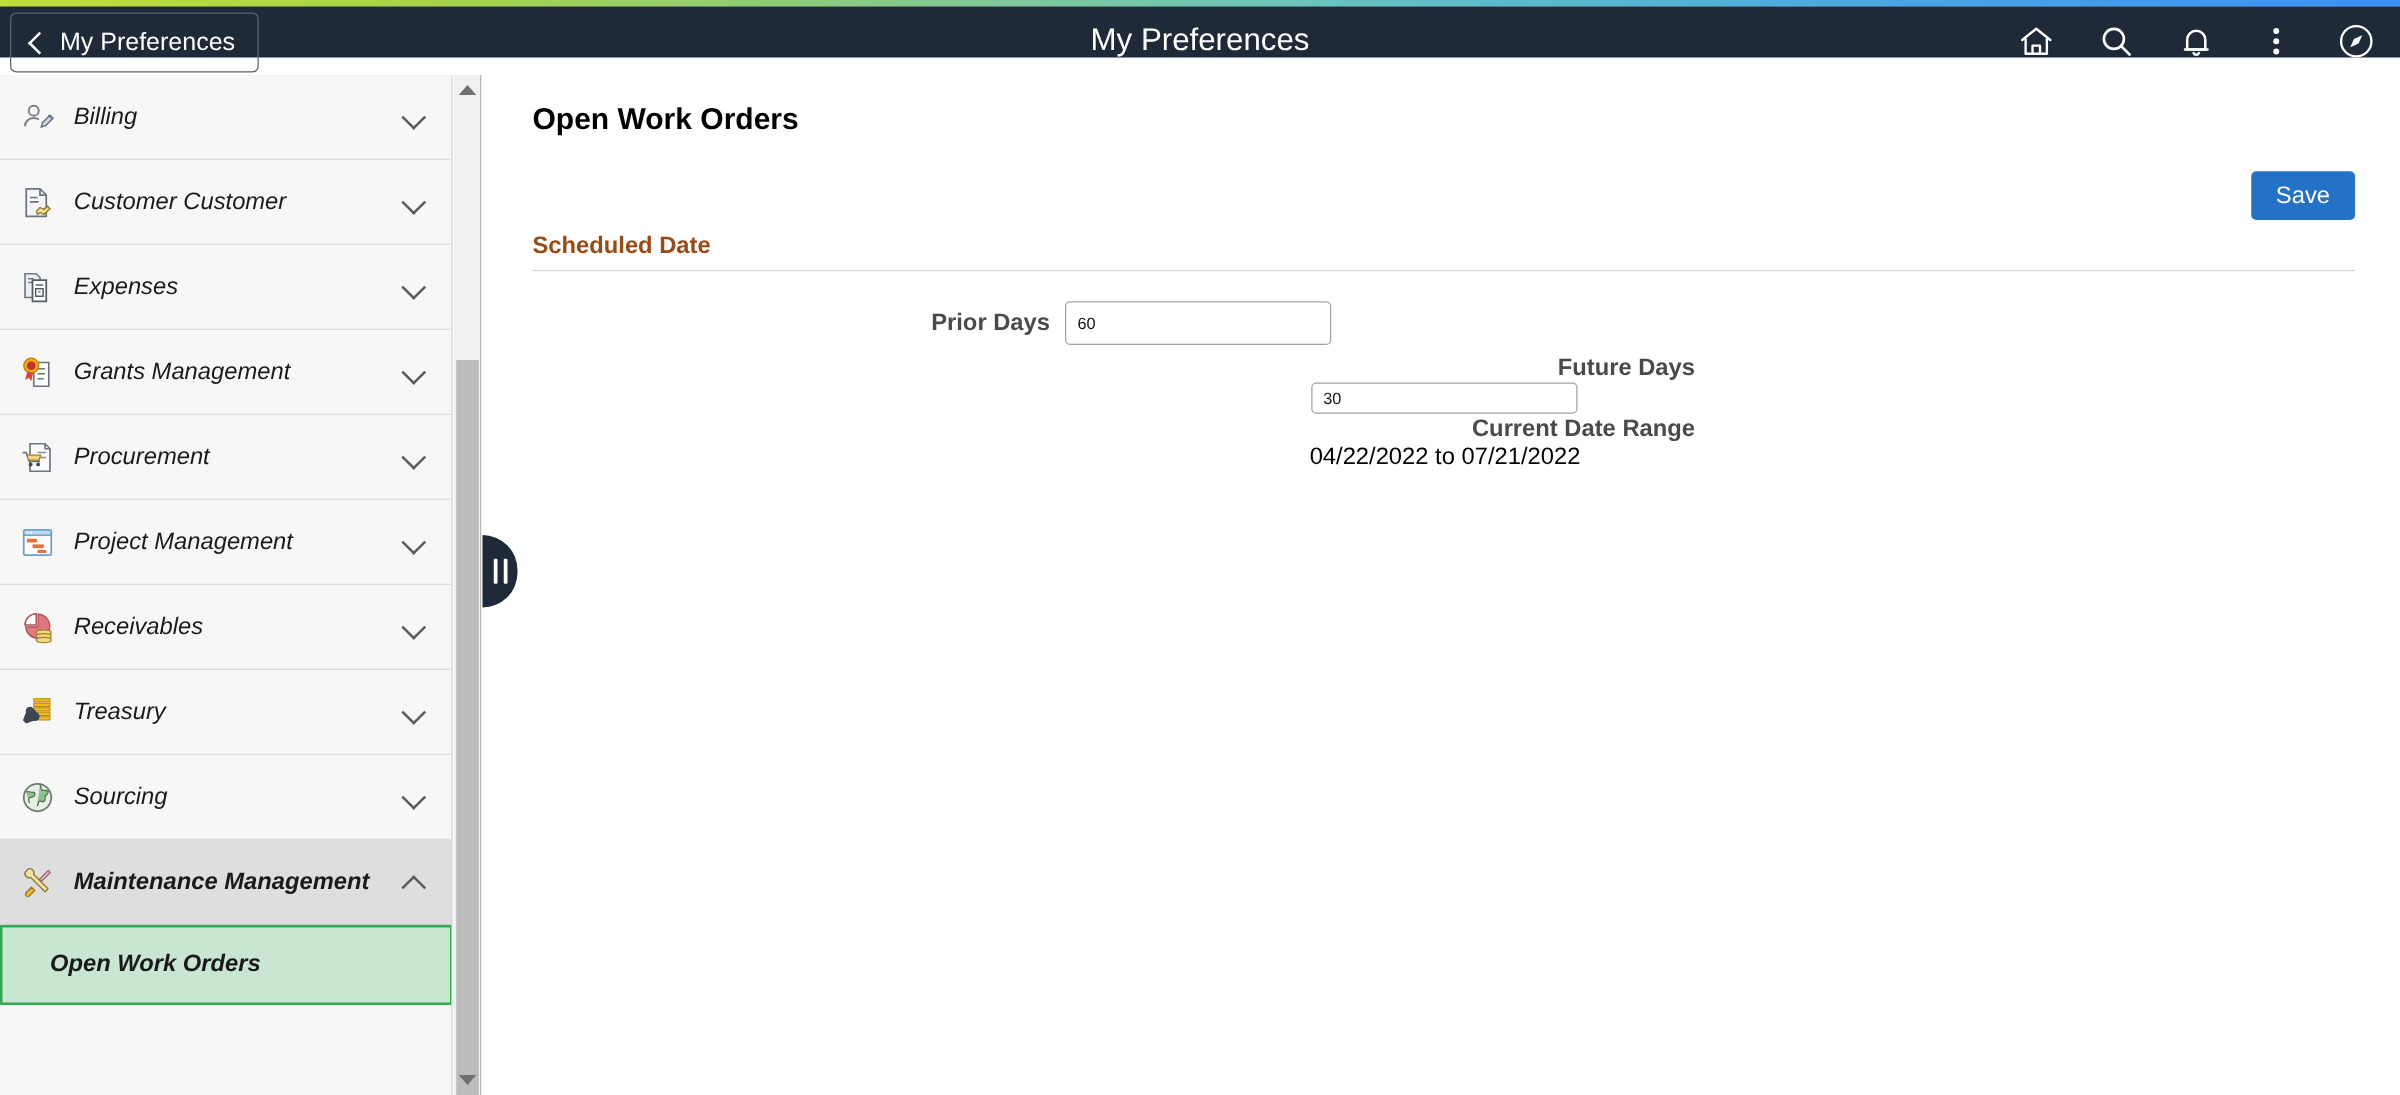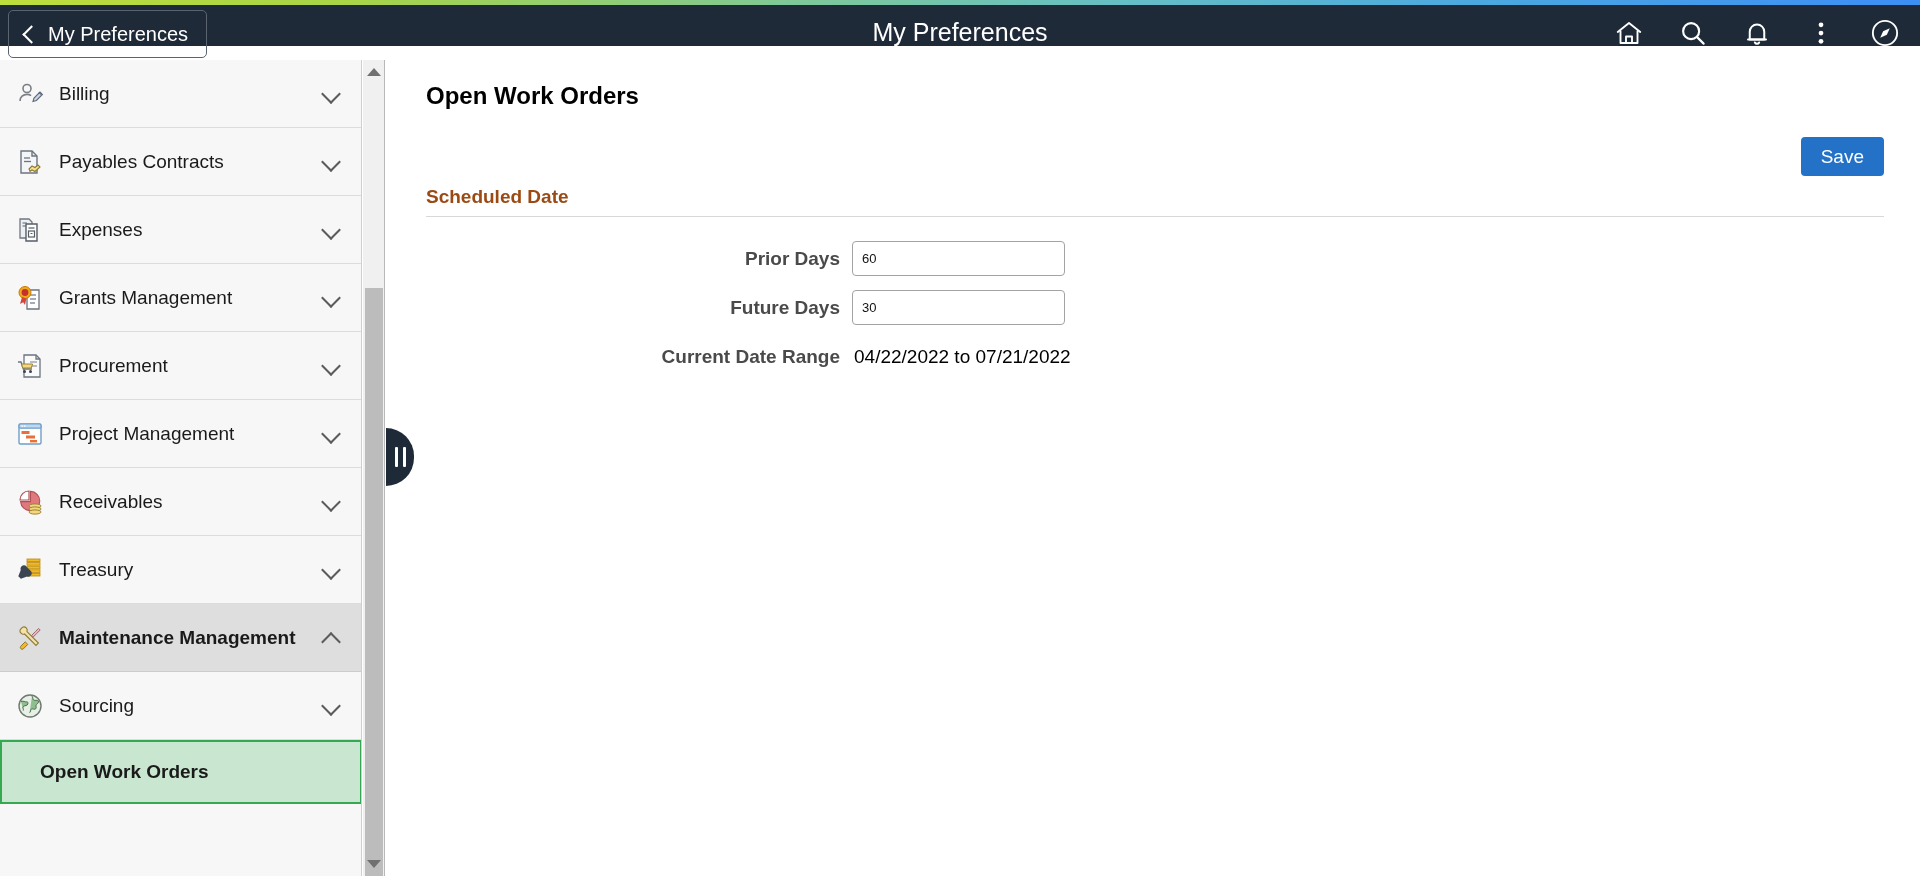--- a/index.html
+++ b/index.html
@@ -94,20 +94,21 @@
   
   .sidebar {
     position: absolute;
     top: 60px; left: 0;
     width: 362px;
     height: 816px;
     background: #f7f7f7;
     border-right: 1px solid #cfcfcf;
     overflow: hidden;
     z-index: 10;
+    font-style: italic;
   }
 
   .nav-list { width: 362px; }
 
   .nav-item {
     position: relative;
     height: 68px;
     display: flex;
     align-items: center;
     padding: 0 16px 0 14px;
@@ -284,21 +285,21 @@
   }
 
   .form-rows { margin-top: 18px; }
 
   .form-row {
     display: flex;
     align-items: center;
     height: 47px;
     margin-bottom: 0;
   }
-  .form-row + .form-row { margin-top: 2px; }
+  .form-row + .form-row { margin-top: 2px; flex-direction: column; }
 
   .field-label {
     width: 426px;
     text-align: right;
     padding-right: 12px;
     font-size: 19px;
     font-weight: bold;
     color: #4a4a4a;
     white-space: nowrap;
   }
@@ -401,21 +402,21 @@
       <div class="nav-item">
         <span class="nav-icon">
           <svg width="28" height="28" viewBox="0 0 28 28">
             <path d="M5 3h11l5 5v17H5z" fill="#f4f5f7" stroke="#6b7480" stroke-width="1.4"></path>
             <path d="M16 3v5h5" fill="none" stroke="#6b7480" stroke-width="1.4"></path>
             <line x1="8" y1="10" x2="14" y2="10" stroke="#6b7480" stroke-width="1.3"></line>
             <line x1="8" y1="13.5" x2="15" y2="13.5" stroke="#6b7480" stroke-width="1.3"></line>
             <path d="M13 21l3-3 3 1.5 3-2.5 2 2-5 4.5-3-1.5-2 1.5z" fill="#f6e08a" stroke="#8d7b36" stroke-width="1.1"></path>
           </svg>
         </span>
-        <span class="nav-label">Payables Contracts</span>
+        <span class="nav-label">Customer Customer</span>
         <span class="nav-caret"></span>
       </div>
 
       <div class="nav-item">
         <span class="nav-icon">
           <svg width="28" height="28" viewBox="0 0 28 28">
             <path d="M4 3h9l3 3v16H4z" fill="#eceff3" stroke="#707880" stroke-width="1.3"></path>
             <line x1="6.5" y1="7" x2="11" y2="7" stroke="#707880" stroke-width="1.2"></line>
             <line x1="6.5" y1="10" x2="11" y2="10" stroke="#707880" stroke-width="1.2"></line>
             <path d="M10 8h11v17H10z" fill="#ffffff" stroke="#555d66" stroke-width="1.4"></path>
@@ -500,42 +501,42 @@
             <rect x="11" y="10.2" width="13" height="2.6" fill="#f3b925" stroke="#b98a10" stroke-width=".8"></rect>
             <rect x="11" y="13.8" width="13" height="2.6" fill="#f3b925" stroke="#b98a10" stroke-width=".8"></rect>
             <rect x="11" y="17.4" width="13" height="2.6" fill="#f3b925" stroke="#b98a10" stroke-width=".8"></rect>
             <path d="M9.4 9.6a3.6 3.6 0 0 0-4.7 4.6l-2.4 6 2.6 2.6 6.1-2.3a3.6 3.6 0 0 0 4.5-4.8z" fill="#3c4552"></path>
           </svg>
         </span>
         <span class="nav-label">Treasury</span>
         <span class="nav-caret"></span>
       </div>
 
+      <div class="nav-item">
+        <span class="nav-icon">
+          <svg width="28" height="28" viewBox="0 0 28 28">
+            <circle cx="14" cy="14" r="11" fill="#e7f0e7" stroke="#6d7a6d" stroke-width="1.4"></circle>
+            <path d="M5 9.5c2.5-1 4 .8 5.6.3 1.5-.5 1.8 2.2.6 3.2-1.3 1-3.6.4-4.2 2-.5 1.4.9 2.4.3 3.6" fill="#8fbf8f" stroke="#4f6d4f" stroke-width="1"></path>
+            <path d="M16 4.2c1.3 1.4.4 3 1.7 3.8 1.4.9 3.4-.4 4.6 1 1 1.2-.8 2.6-1.8 3.6-1.3 1.3.4 3 -.8 4.2-1.2 1.2-3-.5-4.3.3-1.2.8-.5 2.8-1.8 3.6" fill="#8fbf8f" stroke="#4f6d4f" stroke-width="1"></path>
+          </svg>
+        </span>
+        <span class="nav-label">Sourcing</span>
+        <span class="nav-caret"></span>
+      </div>
+
       <div class="nav-item expanded">
         <span class="nav-icon">
           <svg width="28" height="28" viewBox="0 0 28 28">
             <path d="M4.2 5.6a3.4 3.4 0 0 0 4.4 4.4L20 21.4l2.4-2.4L11 7.6A3.4 3.4 0 0 0 6.6 3.2z" fill="#f3e2a8" stroke="#8d7b36" stroke-width="1.1"></path>
             <path d="M22.6 4.4l-3.4 3.4-3.6 3.6 1.6 1.6 3.6-3.6 3.4-3.4z" fill="#e8b6bd" stroke="#9c6b72" stroke-width="1"></path>
             <path d="M9.2 17.8 4.6 22.4a1.9 1.9 0 0 0 2.6 2.6l4.6-4.6z" fill="#f3b925" stroke="#8d7b36" stroke-width="1"></path>
           </svg>
         </span>
         <span class="nav-label">Maintenance Management</span>
         <span class="nav-caret up"></span>
-      </div>
-
-      <div class="nav-item">
-        <span class="nav-icon">
-          <svg width="28" height="28" viewBox="0 0 28 28">
-            <circle cx="14" cy="14" r="11" fill="#e7f0e7" stroke="#6d7a6d" stroke-width="1.4"></circle>
-            <path d="M5 9.5c2.5-1 4 .8 5.6.3 1.5-.5 1.8 2.2.6 3.2-1.3 1-3.6.4-4.2 2-.5 1.4.9 2.4.3 3.6" fill="#8fbf8f" stroke="#4f6d4f" stroke-width="1"></path>
-            <path d="M16 4.2c1.3 1.4.4 3 1.7 3.8 1.4.9 3.4-.4 4.6 1 1 1.2-.8 2.6-1.8 3.6-1.3 1.3.4 3 -.8 4.2-1.2 1.2-3-.5-4.3.3-1.2.8-.5 2.8-1.8 3.6" fill="#8fbf8f" stroke="#4f6d4f" stroke-width="1"></path>
-          </svg>
-        </span>
-        <span class="nav-label">Sourcing</span>
-        <span class="nav-caret"></span>
       </div>
 
       <div class="sub-item selected">
         <span>Open Work Orders</span>
       </div>
 
     </div>
   </div>
 
   <div class="sb-track">

